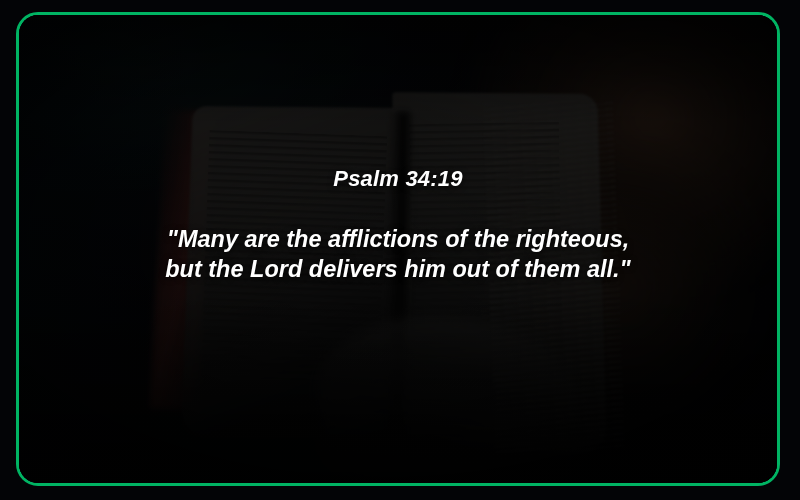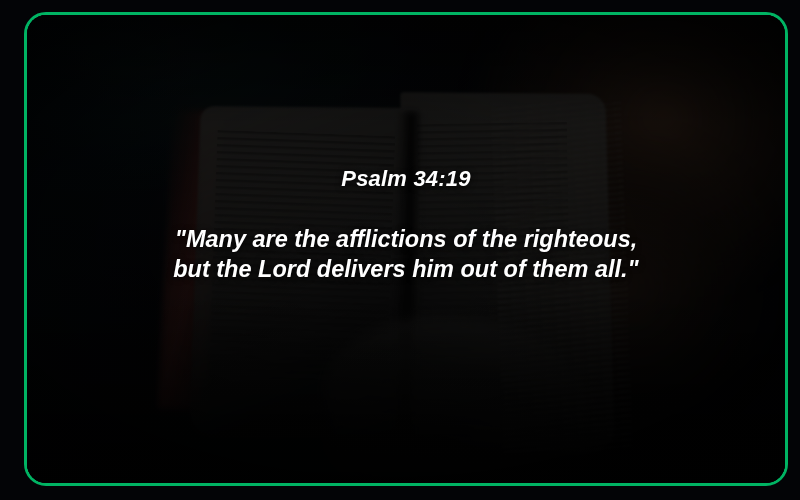--- a/index.html
+++ b/index.html
@@ -19,21 +19,21 @@
   
   .outer-backdrop {
     position: absolute;
     inset: 0;
     background: #030406;
   }
 
   
   .card {
     position: absolute;
-    left: 24px;
+    left: 16px;
     top: 12px;
     width: 764px;
     height: 474px;
     border: 3px solid #00b463;
     border-radius: 22px;
     box-sizing: border-box;
     overflow: hidden;
     background: #070a0c;
   }
 

